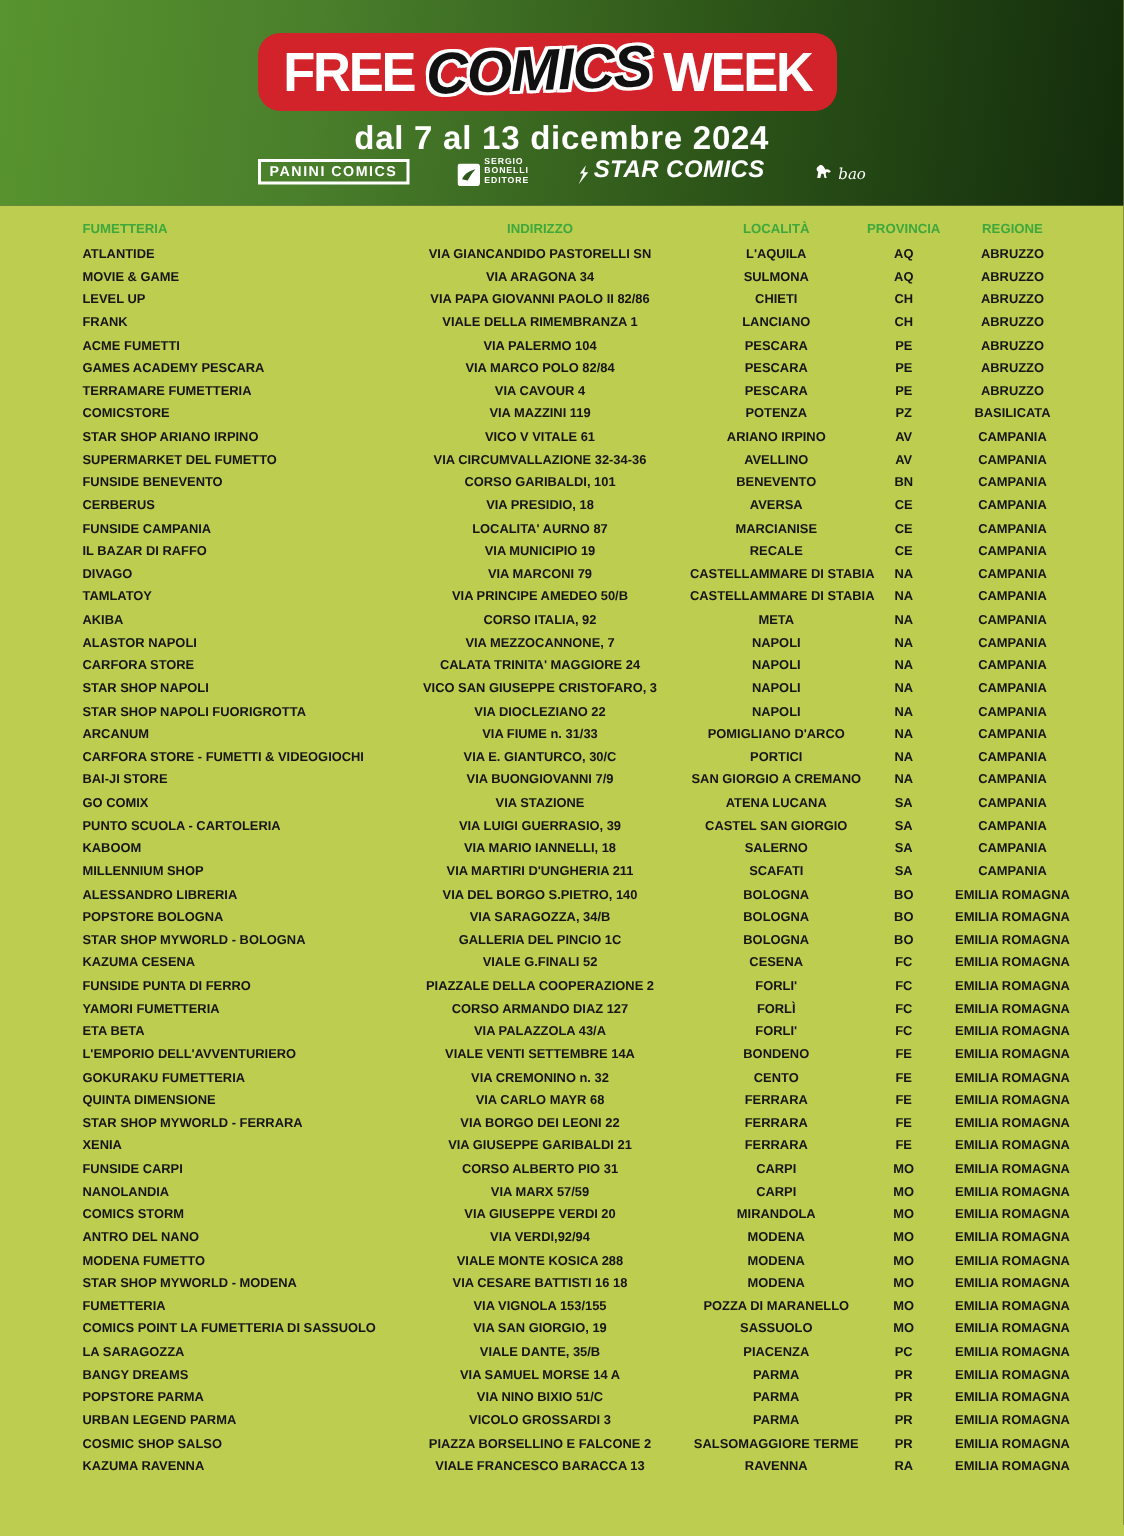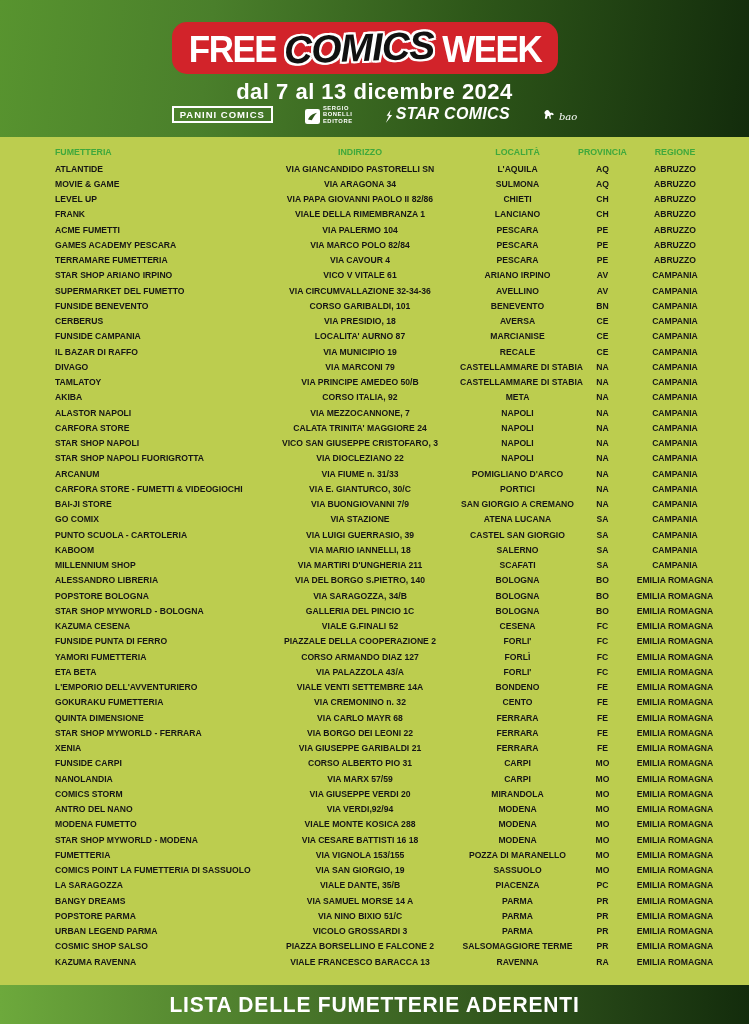--- a/index.html
+++ b/index.html
@@ -171,20 +171,27 @@
     <span class="c c4">ABRUZZO</span>
   </div>
         <div class="row">
     <span class="c c0">TERRAMARE FUMETTERIA</span>
     <span class="c c1">VIA CAVOUR 4</span>
     <span class="c c2">PESCARA</span>
     <span class="c c3">PE</span>
     <span class="c c4">ABRUZZO</span>
   </div>
         <div class="row">
+    <span class="c c0">COMICSTORE</span>
+    <span class="c c1">VIA MAZZINI 119</span>
+    <span class="c c2">POTENZA</span>
+    <span class="c c3">PZ</span>
+    <span class="c c4">BASILICATA</span>
+  </div>
+        <div class="row">
     <span class="c c0">STAR SHOP ARIANO IRPINO</span>
     <span class="c c1">VICO V VITALE 61</span>
     <span class="c c2">ARIANO IRPINO</span>
     <span class="c c3">AV</span>
     <span class="c c4">CAMPANIA</span>
   </div>
         <div class="row">
     <span class="c c0">SUPERMARKET DEL FUMETTO</span>
     <span class="c c1">VIA CIRCUMVALLAZIONE 32-34-36</span>
     <span class="c c2">AVELLINO</span>
@@ -495,17 +502,14 @@
         <div class="row">
     <span class="c c0">KAZUMA RAVENNA</span>
     <span class="c c1">VIALE FRANCESCO BARACCA 13</span>
     <span class="c c2">RAVENNA</span>
     <span class="c c3">RA</span>
     <span class="c c4">EMILIA ROMAGNA</span>
   </div>
       </div>
   </main>
 
-  <footer class="footer">
-    <span class="footer-title">LISTA DELLE FUMETTERIE ADERENTI</span>
-  </footer>
 
 </div>
 
 </body></html>

